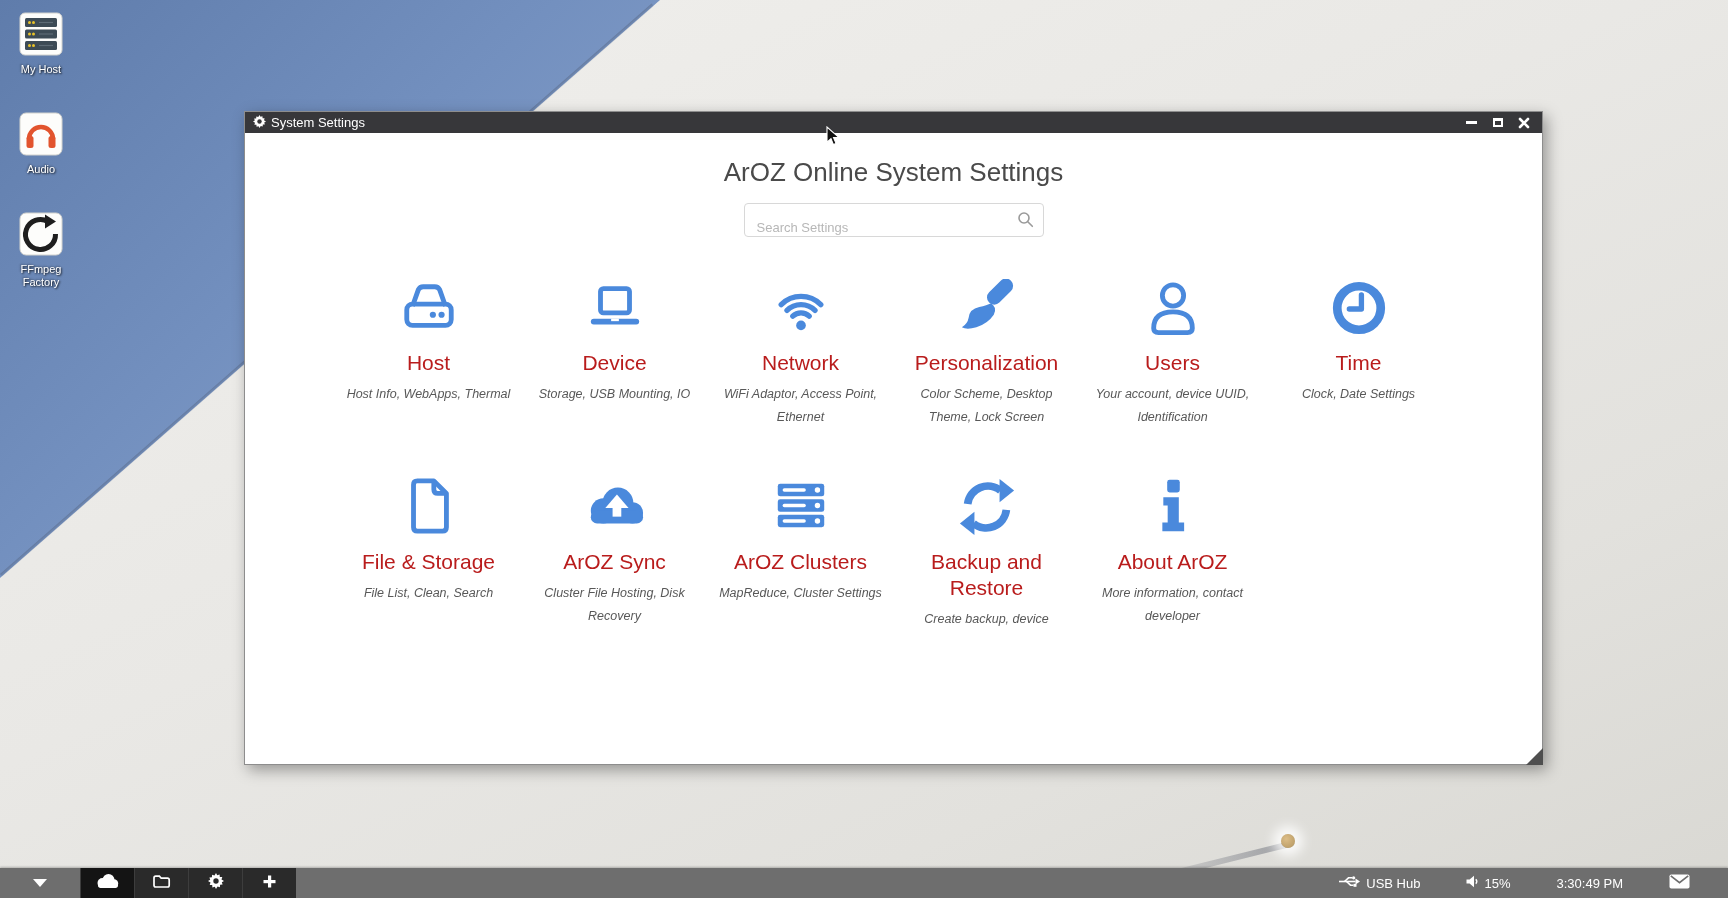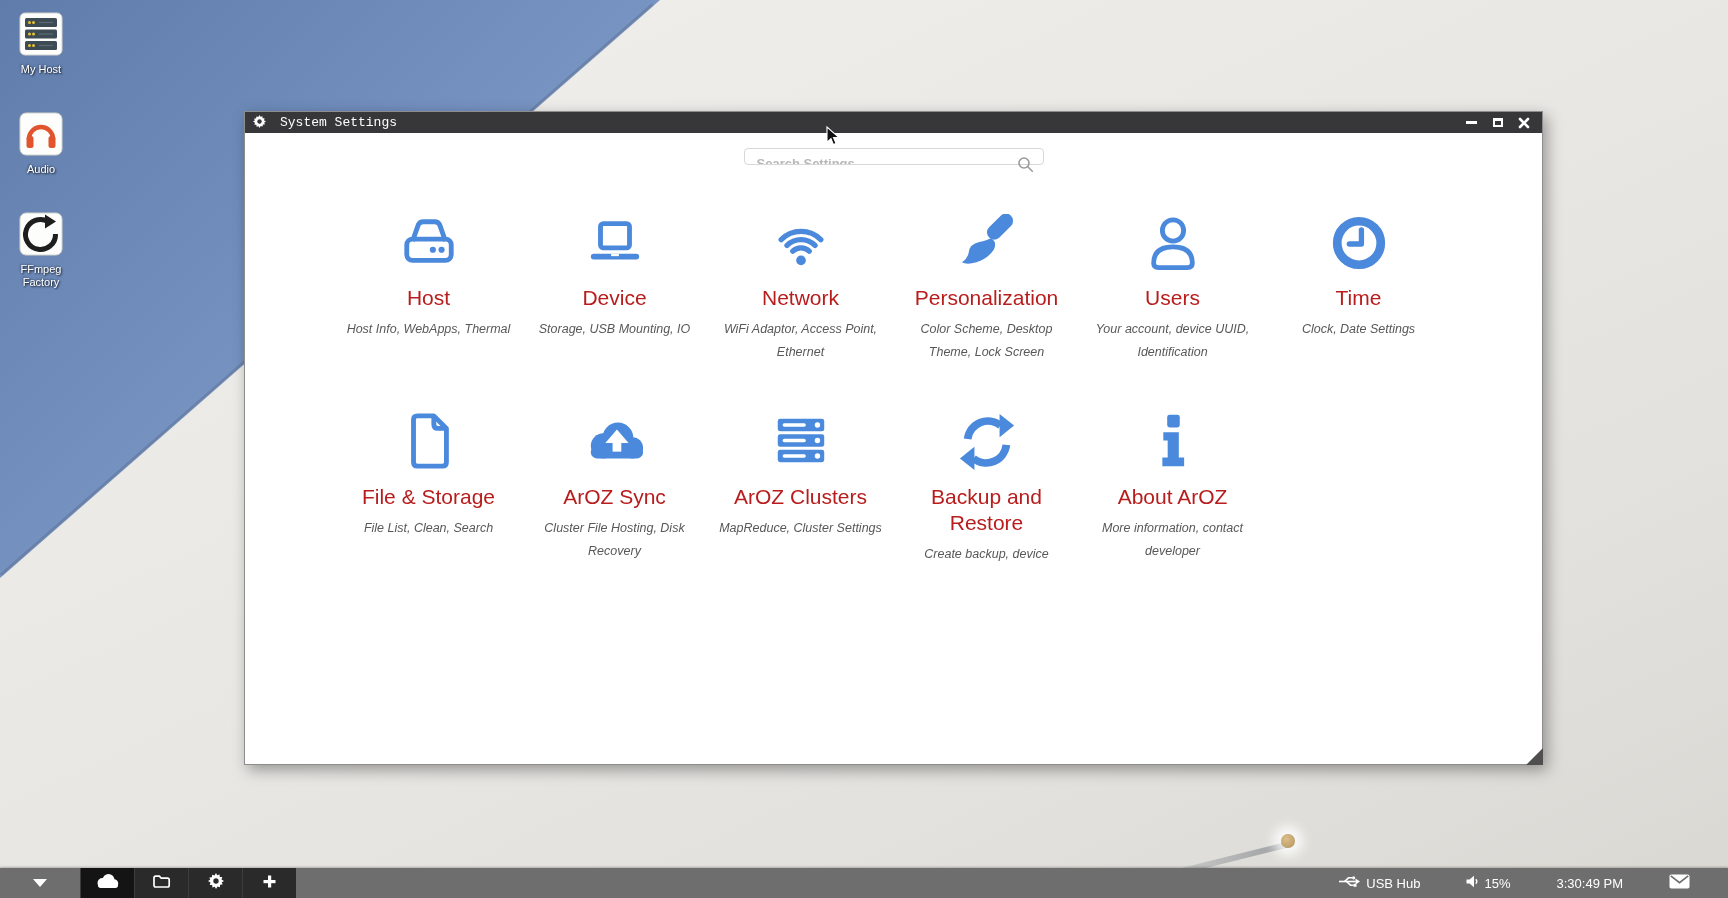--- a/index.html
+++ b/index.html
@@ -27,32 +27,32 @@
   .desk-icon .di-img { width:44px; height:44px; margin:0 auto; }
   .desk-icon .di-label { margin-top:7px; font-size:11px; color:#fff; line-height:1.2;
     text-shadow:1px 1px 2px rgba(0,0,0,.85), -1px -1px 2px rgba(0,0,0,.3); }
   #desk-icon-0 { top:12px; } #desk-icon-1 { top:112px; } #desk-icon-2 { top:212px; }
 
   
   .window { position:absolute; left:244px; top:111px; width:1299px; height:654px;
     background:#fff; border:1px solid #8d8d8d; box-shadow:4px 5px 14px rgba(0,0,0,.35); }
   .titlebar { height:21px; background:#37373a; display:flex; align-items:center;
     padding:0 8px; color:#fff; }
-  .titlebar .tb-title { font-size:13px; margin-left:14px;font-family:Liberation Mono, monospace; }
+  .titlebar .tb-title { font-size:13px; margin-left:5px; }
   .tb-controls { margin-left:auto; display:flex; align-items:center; gap:13px; padding-right:4px; }
   .ctrl { width:13px; height:13px; display:flex; align-items:center; justify-content:center; cursor:pointer; }
   .ctrl-min i { display:block; width:11px; height:2.5px; background:#fff; }
   .ctrl-max i { display:block; width:10px; height:9px; border:2px solid #fff; border-top-width:3px; }
 
   .win-body { height:632px; overflow:hidden; position:relative; }
   .heading { margin-top:24px; text-align:center; font-size:26px; color:#4a4a4a; }
   .searchwrap { width:300px; margin:15px auto 0; position:relative; }
-  .searchwrap input { width:100%; height:17px; border:1px solid #d8d8d8; border-radius:4px;
+  .searchwrap input { width:100%; height:34px; border:1px solid #d8d8d8; border-radius:4px;
     padding:14px 34px 0 12px; font-size:13px; color:#444; outline:none;
-    font-family:"Liberation Sans", sans-serif;font-weight:bold; }
+    font-family:"Liberation Sans", sans-serif; }
   .searchwrap input::placeholder { color:#b7b7b7; }
   .searchwrap .mag { position:absolute; right:10px; top:8px; }
 
   .grid { width:1116px; margin:38px auto 0; display:flex; }
   .grid.row2 { margin-top:44px; }
   .tile { width:186px; text-align:center; padding:0 6px; cursor:pointer; }
   .tile .t-icon { height:62px; display:flex; align-items:flex-end; justify-content:center; }
   .tile .t-title { margin-top:13px; font-size:21px; color:#b91c1c; line-height:1.25; }
   .tile .t-sub { margin-top:7px; font-size:12.5px; color:#585858; line-height:1.85;font-style:italic; }
 
@@ -153,20 +153,21 @@
         </span>
       <span class="ctrl">
         <svg width="12" height="12" viewBox="0 0 12 12">
             <path d="M2 2L10 10M10 2L2 10" stroke="#fff" stroke-width="2.6" stroke-linecap="round"></path>
           </svg>
       </span>
     </div>
   </div>
 
   <div class="win-body">
+    <div class="heading">ArOZ Online System Settings</div>
 
     <div class="searchwrap">
       <input type="text" placeholder="Search Settings" style="">
       <span class="mag">
         <svg width="17" height="17" viewBox="0 0 17 17">
           <circle cx="7" cy="7" r="5" fill="none" stroke="#9a9a9a" stroke-width="1.6"></circle>
           <line x1="10.8" y1="10.8" x2="15.3" y2="15.3" stroke="#9a9a9a" stroke-width="1.6" stroke-linecap="round"></line>
         </svg>
       </span>
     </div>

